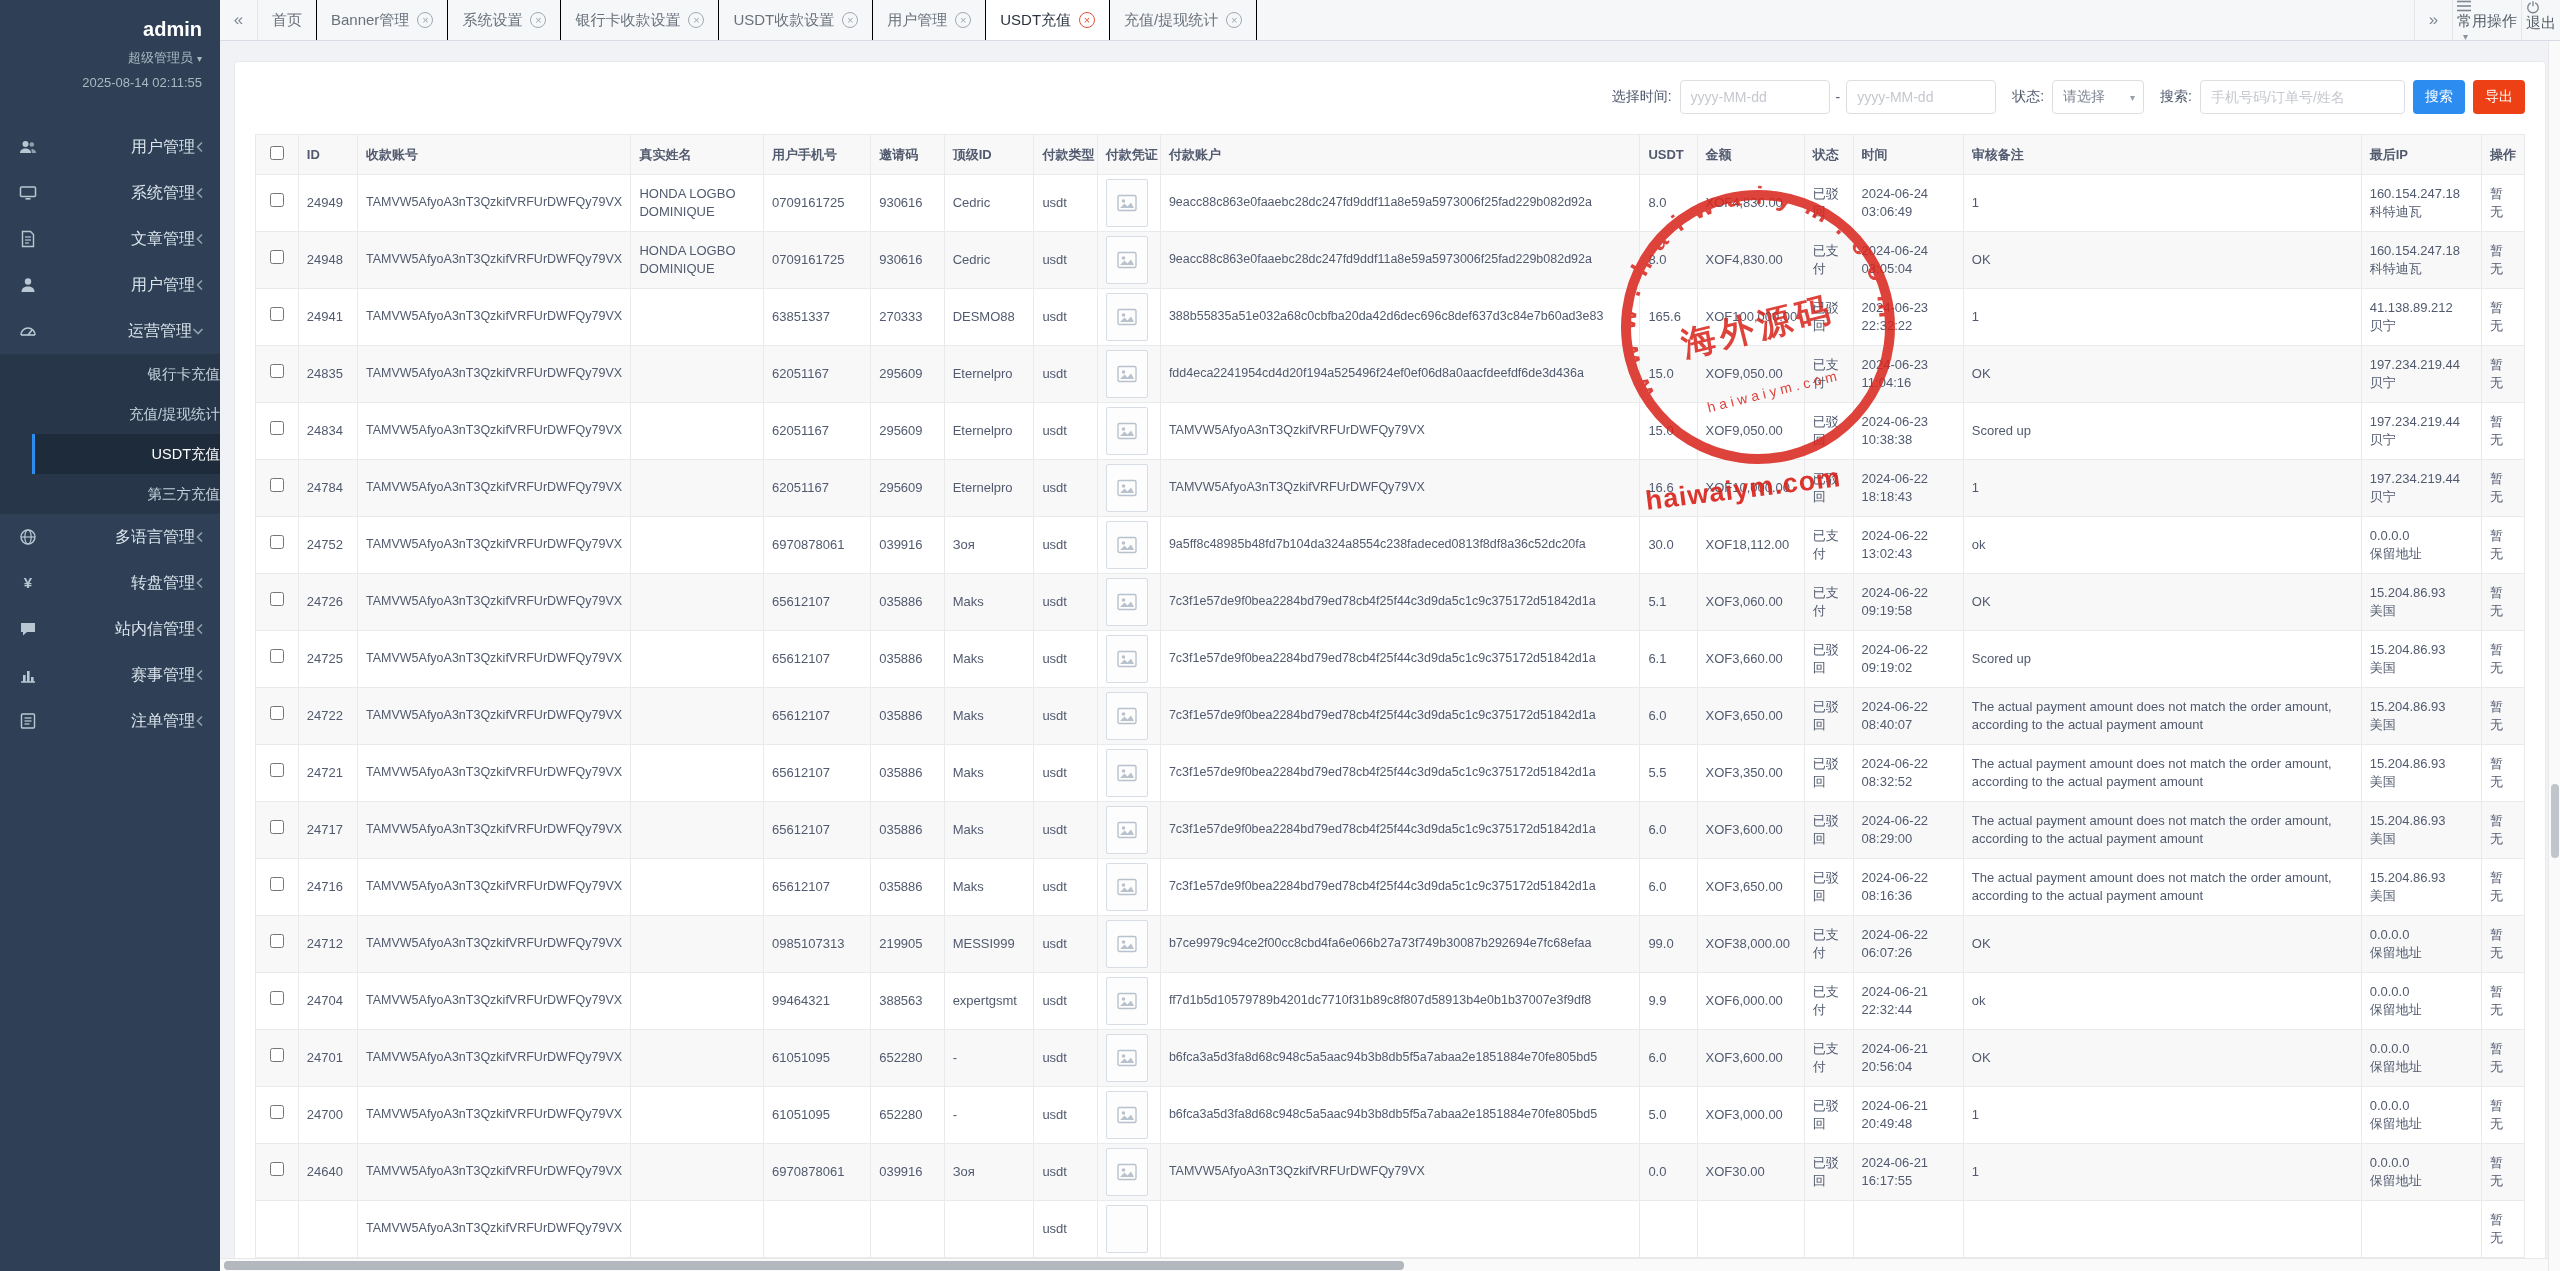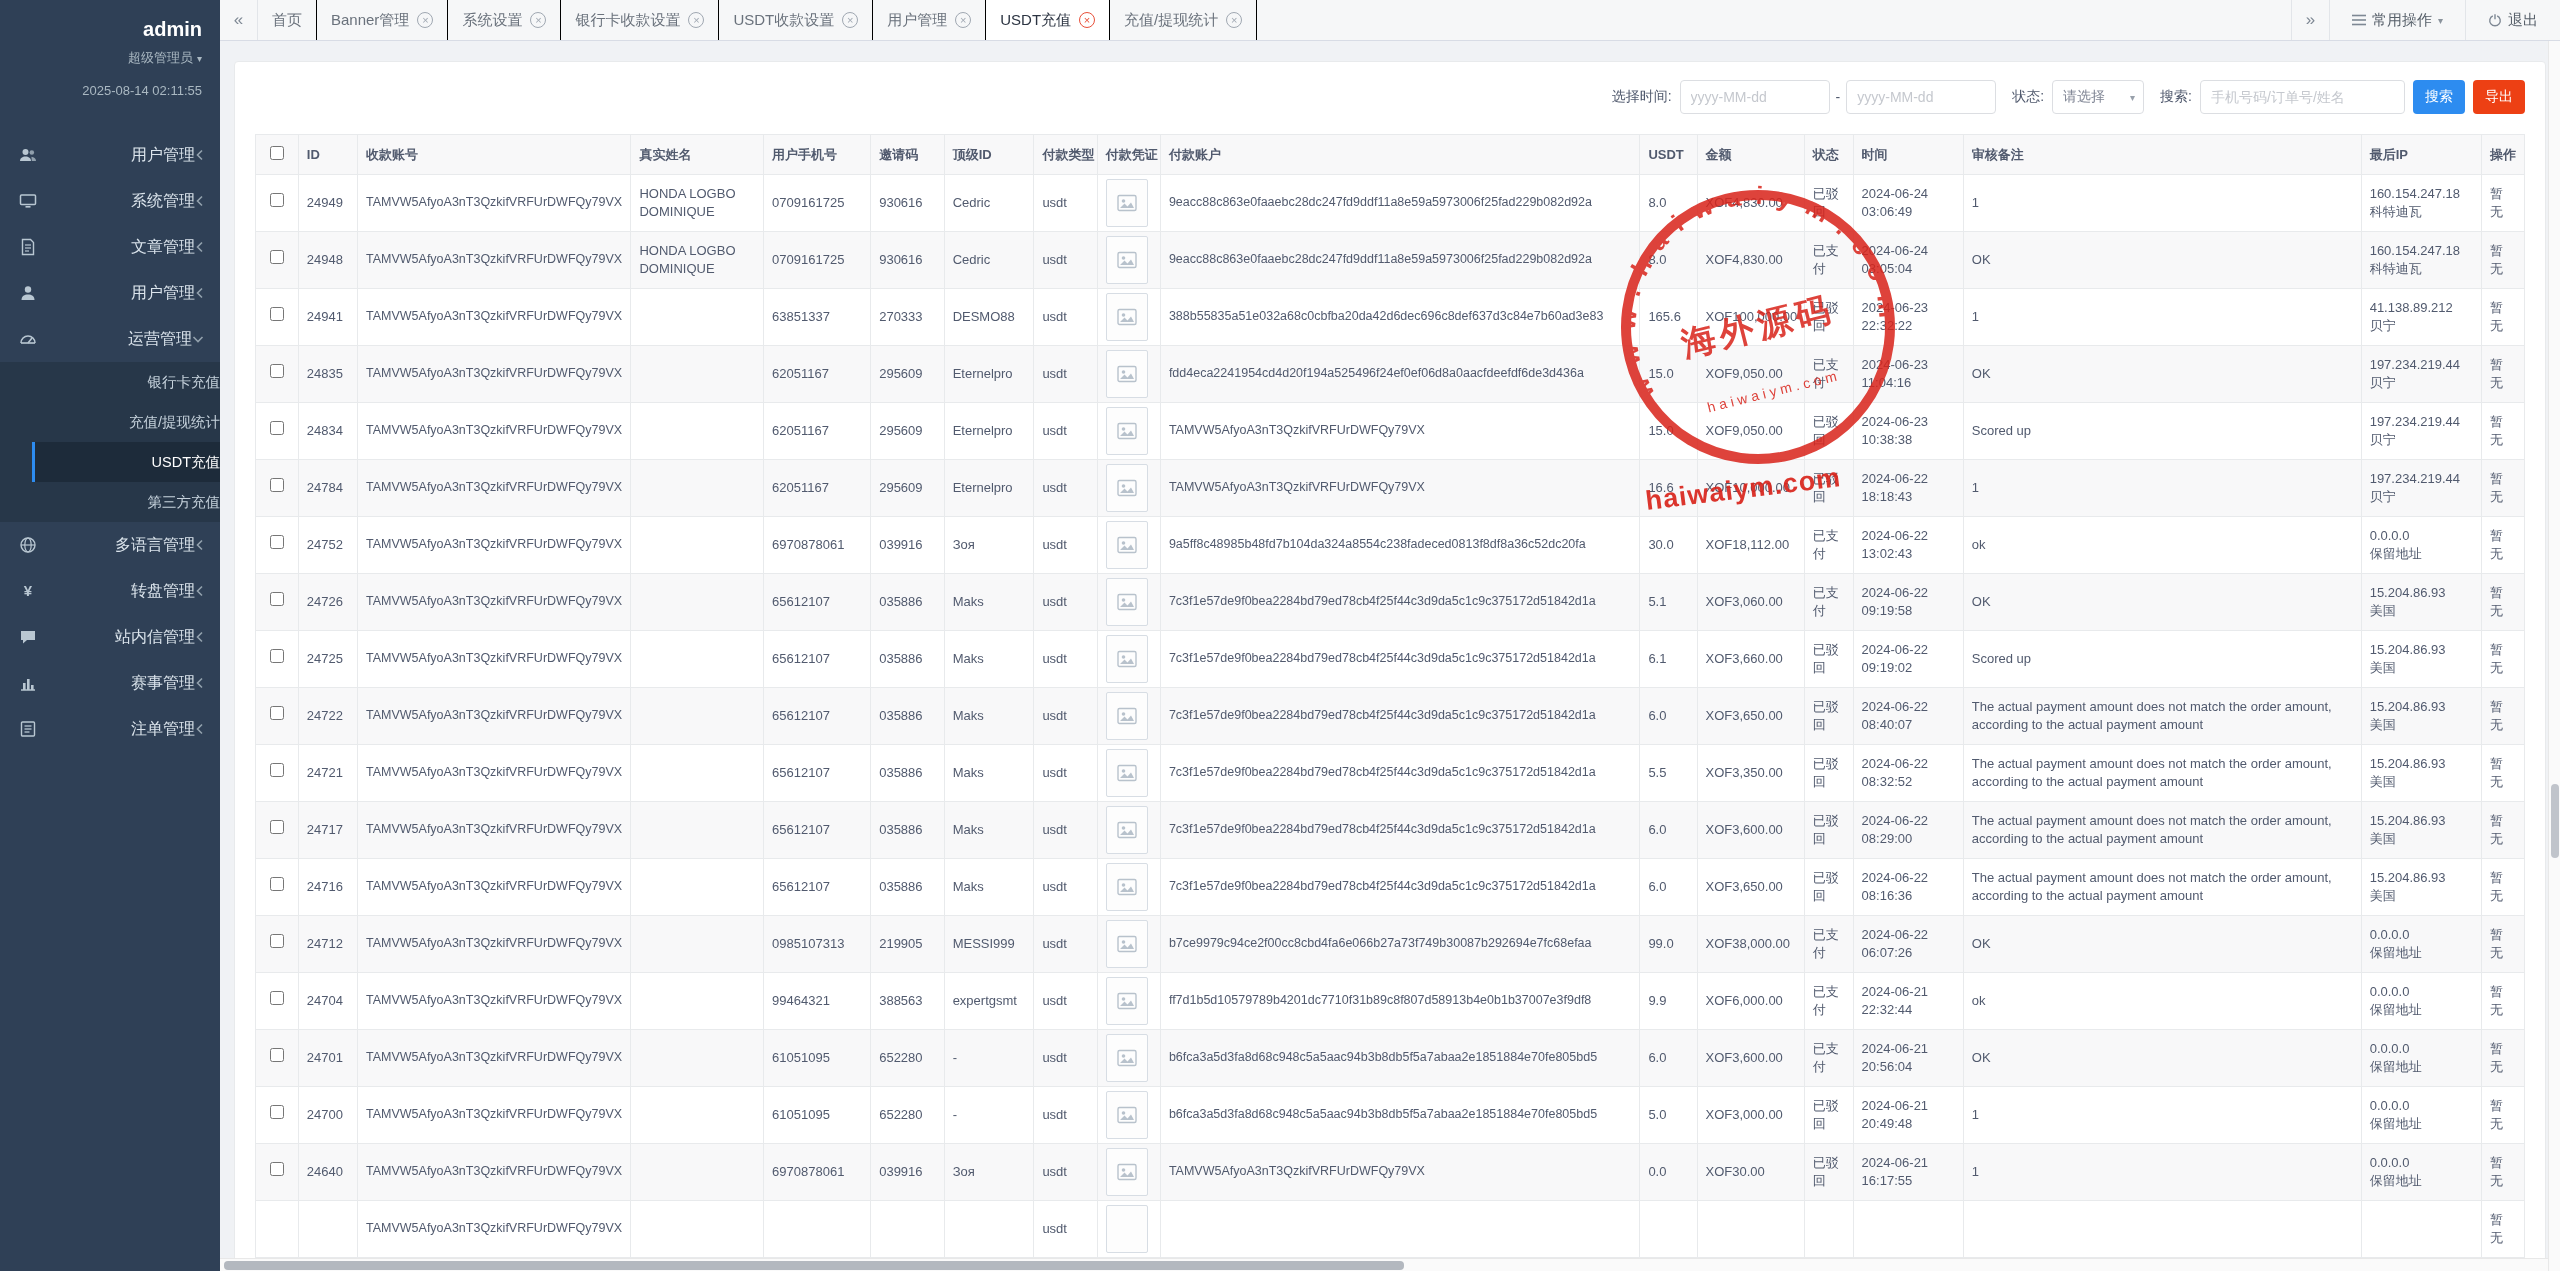--- a/index.html
+++ b/index.html
@@ -9,21 +9,21 @@
     background:#f0f2f5; position:relative; color:#515a6e;
   }
   .app { display:flex; height:100%; }
 
   
   .sidebar { width:220px; min-width:220px; background:#2f4056; display:flex; flex-direction:column;text-align:right; }
   .admin-block { padding:18px 18px 10px; }
   .admin-name { font-size:20px; font-weight:bold; color:#ffffff; }
   .admin-role { margin-top:8px; font-size:13px; color:#aab8c2; cursor:pointer; }
   .admin-role .caret { font-size:10px; margin-left:4px; }
-  .admin-time { margin-top:16px; font-size:13px; color:#aab8c2; }
+  .admin-time { margin-top:8px; font-size:13px; color:#aab8c2; }
   .menu { margin-top:24px; flex:1; overflow:hidden; }
   .menu-item { height:46px; display:flex; align-items:center; padding:0 16px; font-size:16px; color:#dbe4ec; cursor:pointer; }
   .mi-icon { width:24px; height:20px; margin-right:10px; display:flex; align-items:center; justify-content:center; color:#b9c7d2; }
   .mi-label { flex:1; }
   .mi-arrow { color:#93a1ad; display:flex; align-items:center; }
   .submenu { background:#273749;padding-left:32px; }
   .submenu-item { height:40px; line-height:40px; padding-left:50px; font-size:14.5px; color:#c6d2dc; cursor:pointer; }
   .submenu-item.active { background:#1d2b3a; color:#ffffff; border-left:3px solid #2d8cf0; padding-left:47px; }
 
   
@@ -31,21 +31,21 @@
 
   .tabbar { height:41px; background:#f6f7f8; border-bottom:1px solid #d8dce5; display:flex; align-items:stretch; font-size:15px; color:#60676e; }
   .tab-arrow { width:38px; display:flex; align-items:center; justify-content:center; color:#7e8894; border-right:1px solid #e2e5e9; cursor:pointer; font-size:17px; }
   .tab-arrow.right { border-left:1px solid #e2e5e9; border-right:none; margin-left:auto; }
   .tabs { display:flex; align-items:stretch; overflow:hidden; }
   .tab { display:flex; align-items:center; padding:0 14px; border-right:1px solid #000000; cursor:pointer; white-space:nowrap; color:#6a727c; }
   .tab.active { background:#ffffff; color:#2c3442; }
   .tab .close { width:16px; height:16px; border:1px solid #a0a8b2; border-radius:50%; font-size:11px; line-height:14px; text-align:center; margin-left:8px; color:#a0a8b2; }
   .tab.active .close { border-color:#e8503a; color:#e8503a; }
   .top-ops { display:flex; align-items:stretch; }
-  .top-op { display:flex; align-items:center; padding:0 22px; border-left:1px solid #e2e5e9; cursor:pointer; color:#57606a; }
+  .top-op { display:flex; align-items:flex-start; padding:0 4px; border-left:1px solid #e2e5e9; cursor:pointer; color:#57606a;flex-direction:column; }
   .top-op .op-icon { display:flex; margin-right:6px; color:#7e8894; }
   .top-op .caret { margin-left:6px; font-size:10px; color:#8a939c; }
 
   .content { flex:1; padding:20px 14px 0; position:relative; min-height:0; }
   .card { background:#ffffff; border:1px solid #e8eaec; border-radius:4px; height:1400px; overflow:hidden; }
   .card-title { padding:18px 20px 16px; font-size:16px; font-weight:bold; color:#17233d; border-bottom:1px solid #e8eaec; }
 
   .filter-row { display:flex; align-items:center; justify-content:flex-end; padding:18px 20px 20px; font-size:14px; color:#515a6e; }
   .f-label { margin:0 8px 0 16px; white-space:nowrap; }
   .f-input { height:34px; border:1px solid #dcdee2; border-radius:4px; padding:0 10px; font-size:14px; color:#515a6e; outline:none; background:#fff; }

